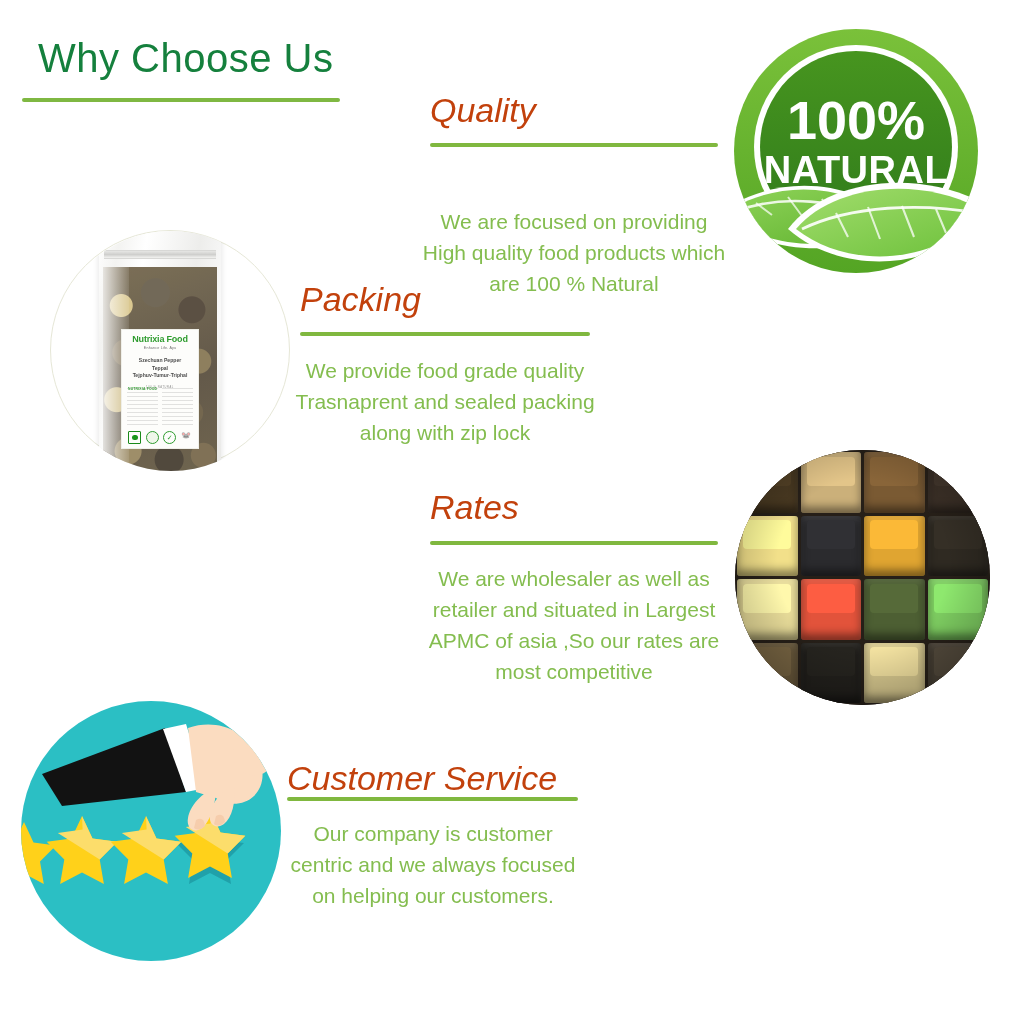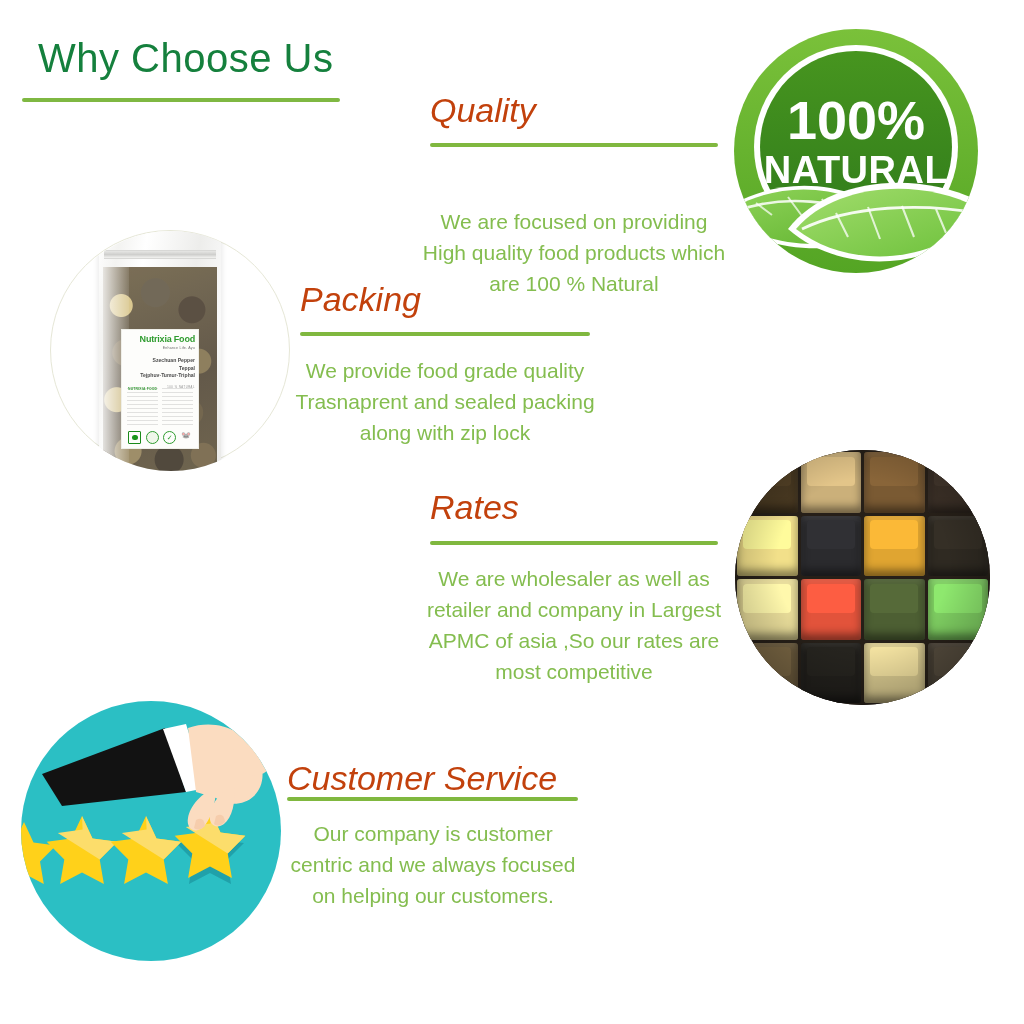--- a/index.html
+++ b/index.html
@@ -160,21 +160,21 @@
   .pouch-label {
     position: absolute;
     left: 22px;
     top: 106px;
     width: 78px;
     height: 120px;
     background: #fdfdfb;
     border: 1px solid #efefe9;
     box-sizing: border-box;
     padding: 5px 3px 0 3px;
-    text-align: right;
+    text-align: center;
   }
   .lbl-brand {
     font-size: 9px;
     font-weight: 700;
     color: #2f9c2f;
     line-height: 1;
     letter-spacing: -0.2px;
   }
   .lbl-tag {
     font-size: 3.6px;
@@ -370,21 +370,21 @@
       </div>
     </div>
   </div>
 
   <div class="sec-title" id="packing-title">Packing</div>
   <div class="sec-rule" id="packing-rule"></div>
   <div class="sec-body" id="packing-body">We provide food grade quality Trasnaprent and sealed packing along with zip lock</div>
 
   <div class="sec-title" id="rates-title">Rates</div>
   <div class="sec-rule" id="rates-rule"></div>
-  <div class="sec-body" id="rates-body">We are wholesaler as well as retailer and company in Largest APMC of asia ,So our rates are most competitive</div>
+  <div class="sec-body" id="rates-body">We are wholesaler as well as retailer and situated in Largest APMC of asia ,So our rates are most competitive</div>
 
   <div id="spice-photo">
     <div class="grid" id="spice-grid">
         <div class="bin" style="background: rgb(74, 58, 34);"></div>
         <div class="bin" style="background: rgb(203, 176, 122);"></div>
         <div class="bin" style="background: rgb(122, 90, 51);"></div>
         <div class="bin" style="background: rgb(59, 48, 39);"></div>
         <div class="bin" style="background: rgb(242, 224, 138);"></div>
         <div class="bin" style="background: rgb(43, 43, 46);"></div>
         <div class="bin" style="background: rgb(224, 165, 49);"></div>

